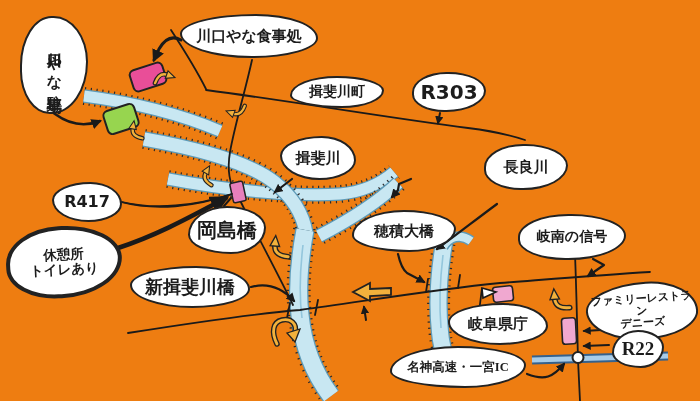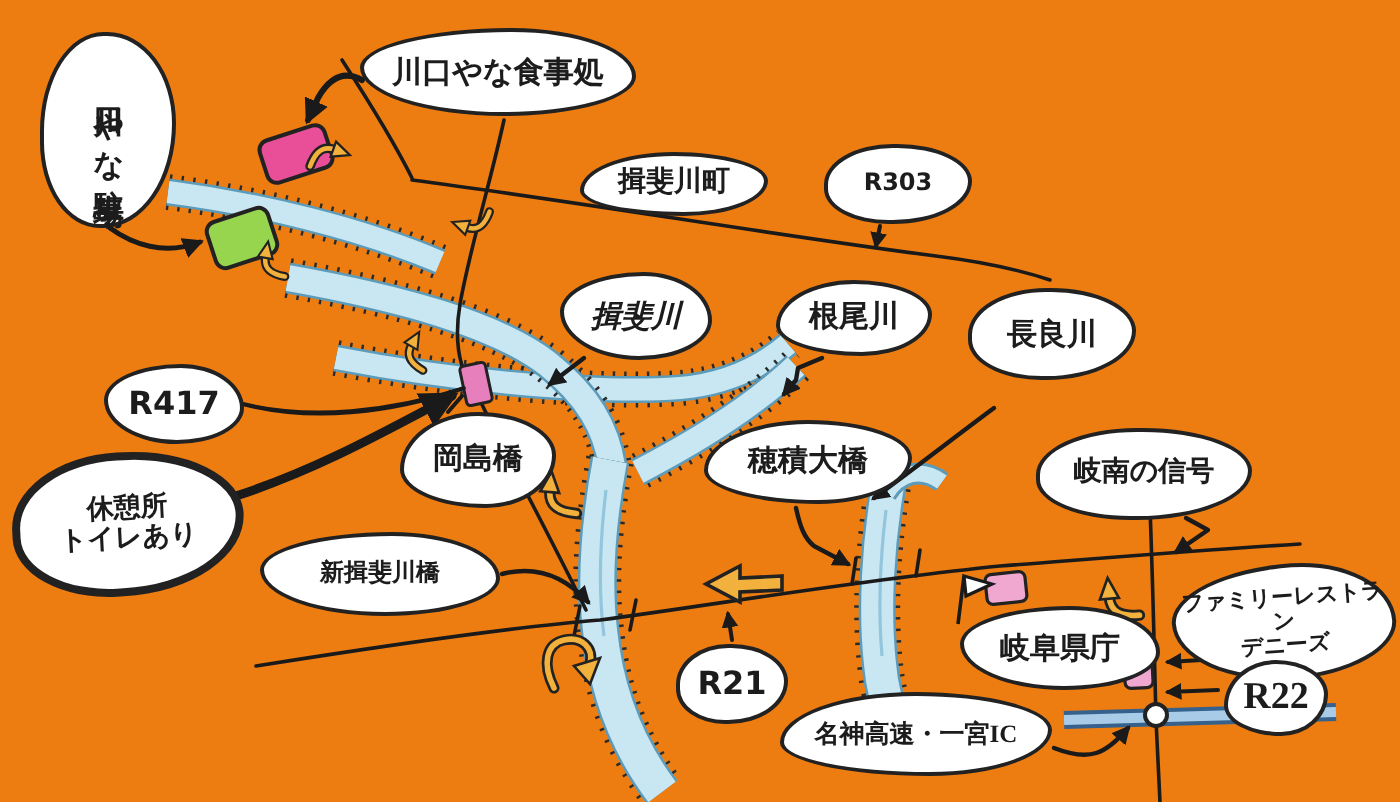--- a/index.html
+++ b/index.html
@@ -16,32 +16,32 @@
     font-weight:bold;line-height:1.12;z-index:5;
   }
   .b-r1{border-radius:48% 52% 55% 45% / 52% 48% 55% 45%;}
   .b-r2{border-radius:55% 45% 48% 52% / 45% 55% 45% 55%;}
   .b-r3{border-radius:50% 50% 45% 55% / 60% 45% 55% 40%;font-family:Liberation Serif, serif;}
   .two-line{flex-direction:column;}
   #bb-parking{left:20px;top:16px;width:68px;height:98px;font-size:15px;
     writing-mode:vertical-rl;letter-spacing:2px;}
   #bb-restaurant{left:180px;top:14px;width:138px;height:44px;font-size:15px;text-align:center;}
   #bb-town{left:290px;top:76px;width:94px;height:32px;font-size:14px;}
-  #bb-r303{left:412px;top:72px;width:74px;height:40px;font-size:12px;}
-  #bb-ibi{left:280px;top:136px;width:76px;height:44px;font-size:15px;font-style:italic;}
+  #bb-r303{left:412px;top:72px;width:74px;height:40px;font-size:20px;}
+  #bb-ibi{left:280px;top:136px;width:76px;height:44px;font-size:15px;}
   #bb-neo{left:388px;top:140px;width:78px;height:38px;font-size:15px;}
   #bb-nagara{left:484px;top:144px;width:84px;height:46px;font-size:15px;}
   #bb-r417{left:52px;top:182px;width:70px;height:40px;font-size:16px;}
-  #bb-okajima{left:200px;top:206px;width:78px;height:48px;font-size:15px;}
+  #bb-okajima{left:188px;top:206px;width:78px;height:48px;font-size:20px;}
   #bb-rest{left:6px;top:226px;width:116px;height:72px;font-size:13.5px;
     border-width:4px;transform:rotate(-3deg);}
-  #bb-shinibi{left:130px;top:266px;width:120px;height:42px;font-size:12px;}
+  #bb-shinibi{left:130px;top:266px;width:120px;height:42px;font-size:18px;}
   #bb-hozumi{left:352px;top:210px;width:104px;height:42px;font-size:15px;}
   #bb-r21{left:338px;top:322px;width:56px;height:40px;font-size:16px;}
-  #bb-kencho{left:448px;top:303px;width:100px;height:42px;font-size:15px;margin-left:32px;}
+  #bb-kencho{left:448px;top:303px;width:100px;height:42px;font-size:15px;}
   #bb-meishin{left:390px;top:346px;width:136px;height:42px;font-size:12.5px;}
   #bb-ginan{left:518px;top:214px;width:108px;height:46px;font-size:14px;}
   #bb-dennys{left:586px;top:282px;width:112px;height:58px;font-size:11px;
     transform:rotate(-4deg);}
   #bb-r22{left:612px;top:330px;width:52px;height:38px;font-size:19px;}
 </style>
 </head>
 <body>
 
 <div id="stage">
@@ -169,45 +169,39 @@
 </div>
 <div class="bubble b-r3" id="bb-town">
   <span>揖斐川町</span>
 </div>
 <div class="bubble b-r1" id="bb-r303">
   <span>R303</span>
 </div>
 <div class="bubble b-r2" id="bb-ibi">
   <span>揖斐川</span>
 </div>
-<div class="bubble b-r3" id="bb-neo">
-  <span>根尾川</span>
-</div>
 <div class="bubble b-r1" id="bb-nagara">
   <span>長良川</span>
 </div>
 <div class="bubble b-r2" id="bb-r417">
   <span>R417</span>
 </div>
 <div class="bubble b-r3" id="bb-okajima">
   <span>岡島橋</span>
 </div>
 <div class="bubble b-r1 two-line" id="bb-rest">
   <span>休憩所</span>
   <span>トイレあり</span>
 </div>
 <div class="bubble b-r2" id="bb-shinibi">
   <span>新揖斐川橋</span>
 </div>
 <div class="bubble b-r3" id="bb-hozumi">
   <span>穂積大橋</span>
 </div>
-<div class="bubble b-r1" id="bb-r21">
-  <span>R21</span>
-</div>
 <div class="bubble b-r2" id="bb-kencho">
   <span>岐阜県庁</span>
 </div>
 <div class="bubble b-r3" id="bb-meishin">
   <span>名神高速・一宮IC</span>
 </div>
 <div class="bubble b-r1" id="bb-ginan">
   <span>岐南の信号</span>
 </div>
 <div class="bubble b-r2 two-line" id="bb-dennys">

